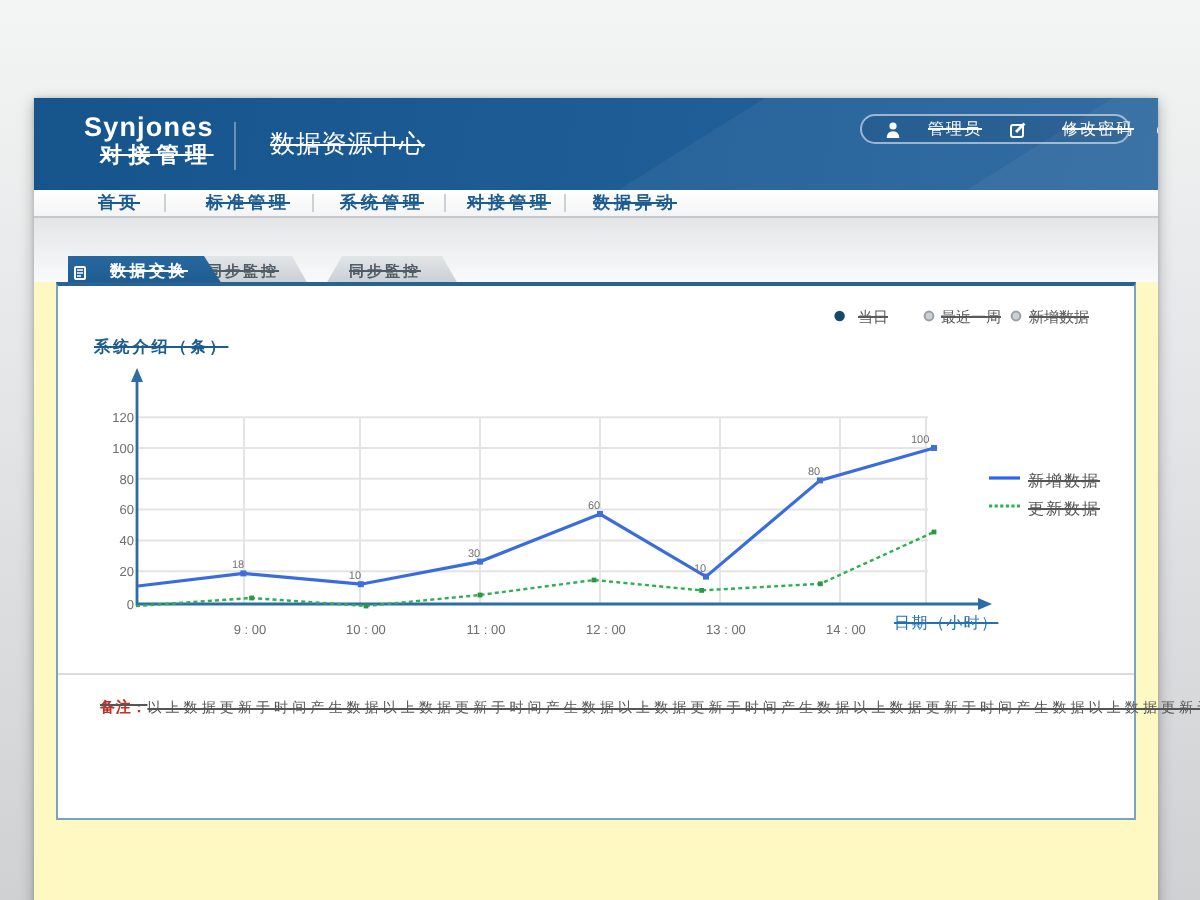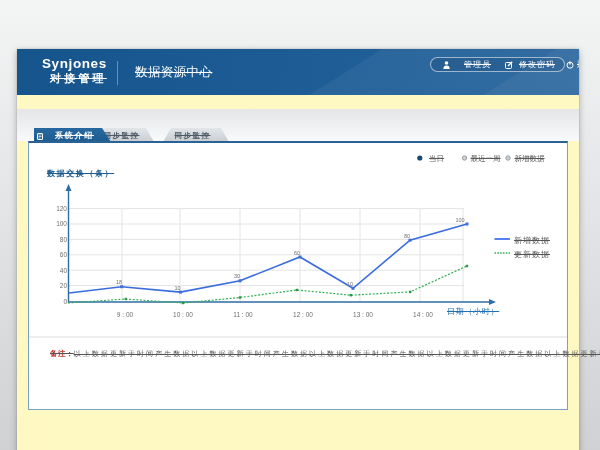--- a/index.html
+++ b/index.html
@@ -50,40 +50,51 @@
     <div class="pill">
       <svg width="7" height="8" viewBox="0 0 7 8" style="margin-left:12px">
           <circle cx="3.5" cy="2" r="1.8" fill="#fff"></circle>
           <path d="M0.3 8 Q0.5 4.6 3.5 4.6 Q6.5 4.6 6.7 8 Z" fill="#fff"></path>
         </svg>
       <span style="margin-left:14px">管理员</span>
       <svg width="8" height="8" viewBox="0 0 8 8" style="margin-left:14px">
           <rect x="0.5" y="1.5" width="6" height="6" fill="none" stroke="#fff" stroke-width="1" rx="1"></rect>
           <path d="M3 5 L7.2 0.8" stroke="#fff" stroke-width="1.4"></path>
         </svg>
-      <span style="margin-left:6px">修改密码</span>
+      <span style="margin-left:18px">修改密码</span>
       <svg width="8" height="8" viewBox="0 0 8 8" style="margin-left:11px">
           <circle cx="4" cy="4.2" r="3" fill="none" stroke="#fff" stroke-width="1"></circle>
           <path d="M4 0.5 V3.4" stroke="#fff" stroke-width="1.3"></path>
         </svg>
       <span style="margin-left:3px">退出</span>
     </div>
+  </div>
+  <div class="nav">
+    <b style="left:32px">首页</b>
+    <b style="left:86px">标准管理</b>
+    <b style="left:153px">系统管理</b>
+    <b style="left:216.5px">对接管理</b>
+    <b style="left:279.5px">数据异动</b>
+    <i style="left:65px"></i>
+      <i style="left:139px"></i>
+      <i style="left:205px"></i>
+      <i style="left:265px"></i>
   </div>
   <div class="band"></div>
   <div class="tab tabg tab2">同步監控</div>
   <div class="tab tabg tab3">同步監控</div>
   <div class="tab tab1">
     <svg width="6" height="7" viewBox="0 0 6 7">
         <rect x="0.5" y="0.5" width="5" height="6" fill="none" stroke="#fff" stroke-width="1" rx="0.5"></rect>
         <path d="M1.5 2 H4.5 M1.5 3.5 H4.5 M1.5 5 H3.5" stroke="#fff" stroke-width="0.7"></path>
       </svg>
-    <span class="txt">系统介绍</span>
+    <span class="txt">数据交换</span>
   </div>
   <div class="cbox"></div>
-  <div class="ylab">数据交换（条）</div>
+  <div class="ylab">系统介绍（条）</div>
   <div class="xlab">日期（小时）</div>
   <svg style="position:absolute;left:0;top:0" width="562" height="368" viewBox="0 0 562 368">
 
     <g stroke="#e4e4e4" stroke-width="1">
       <line x1="52" y1="159.6" x2="447" y2="159.6"></line>
       <line x1="52" y1="175" x2="447" y2="175"></line>
       <line x1="52" y1="190.4" x2="447" y2="190.4"></line>
       <line x1="52" y1="205.8" x2="447" y2="205.8"></line>
       <line x1="52" y1="221.2" x2="447" y2="221.2"></line>
       <line x1="52" y1="236.6" x2="447" y2="236.6"></line>

